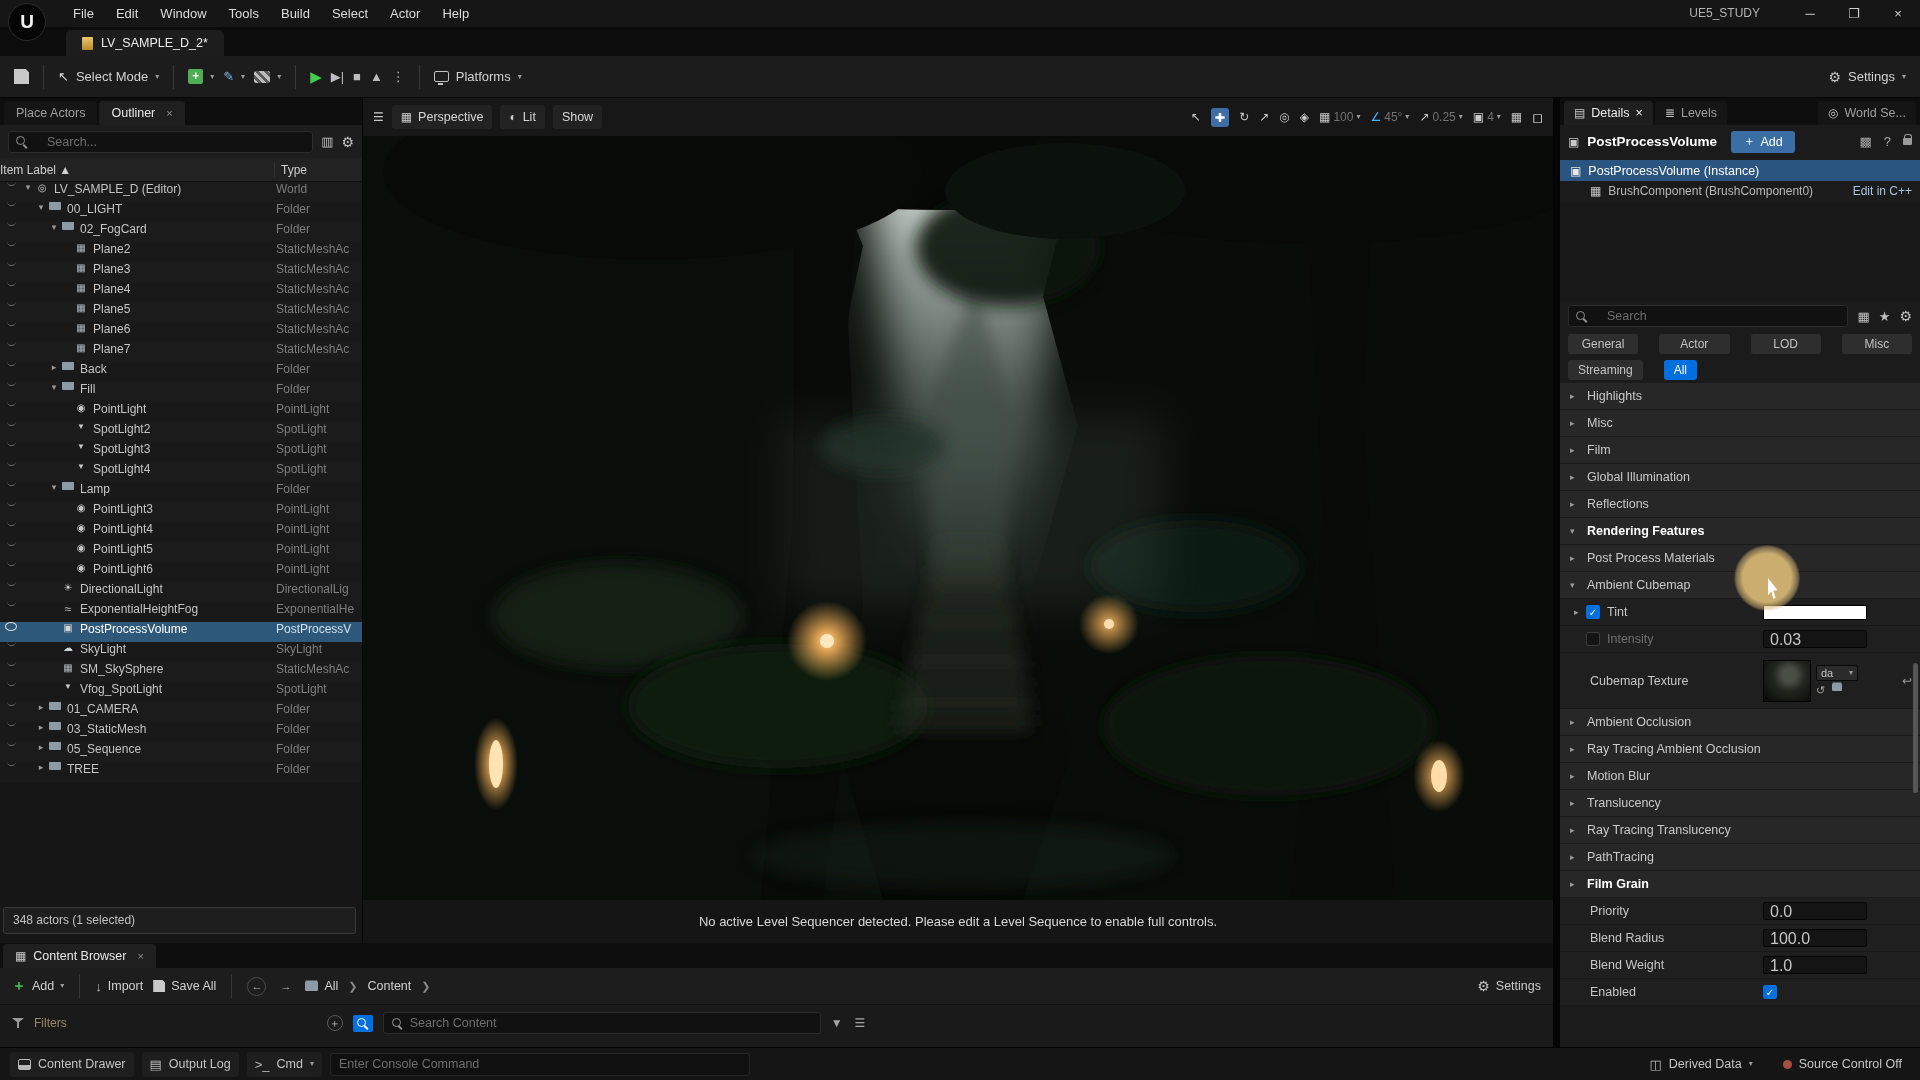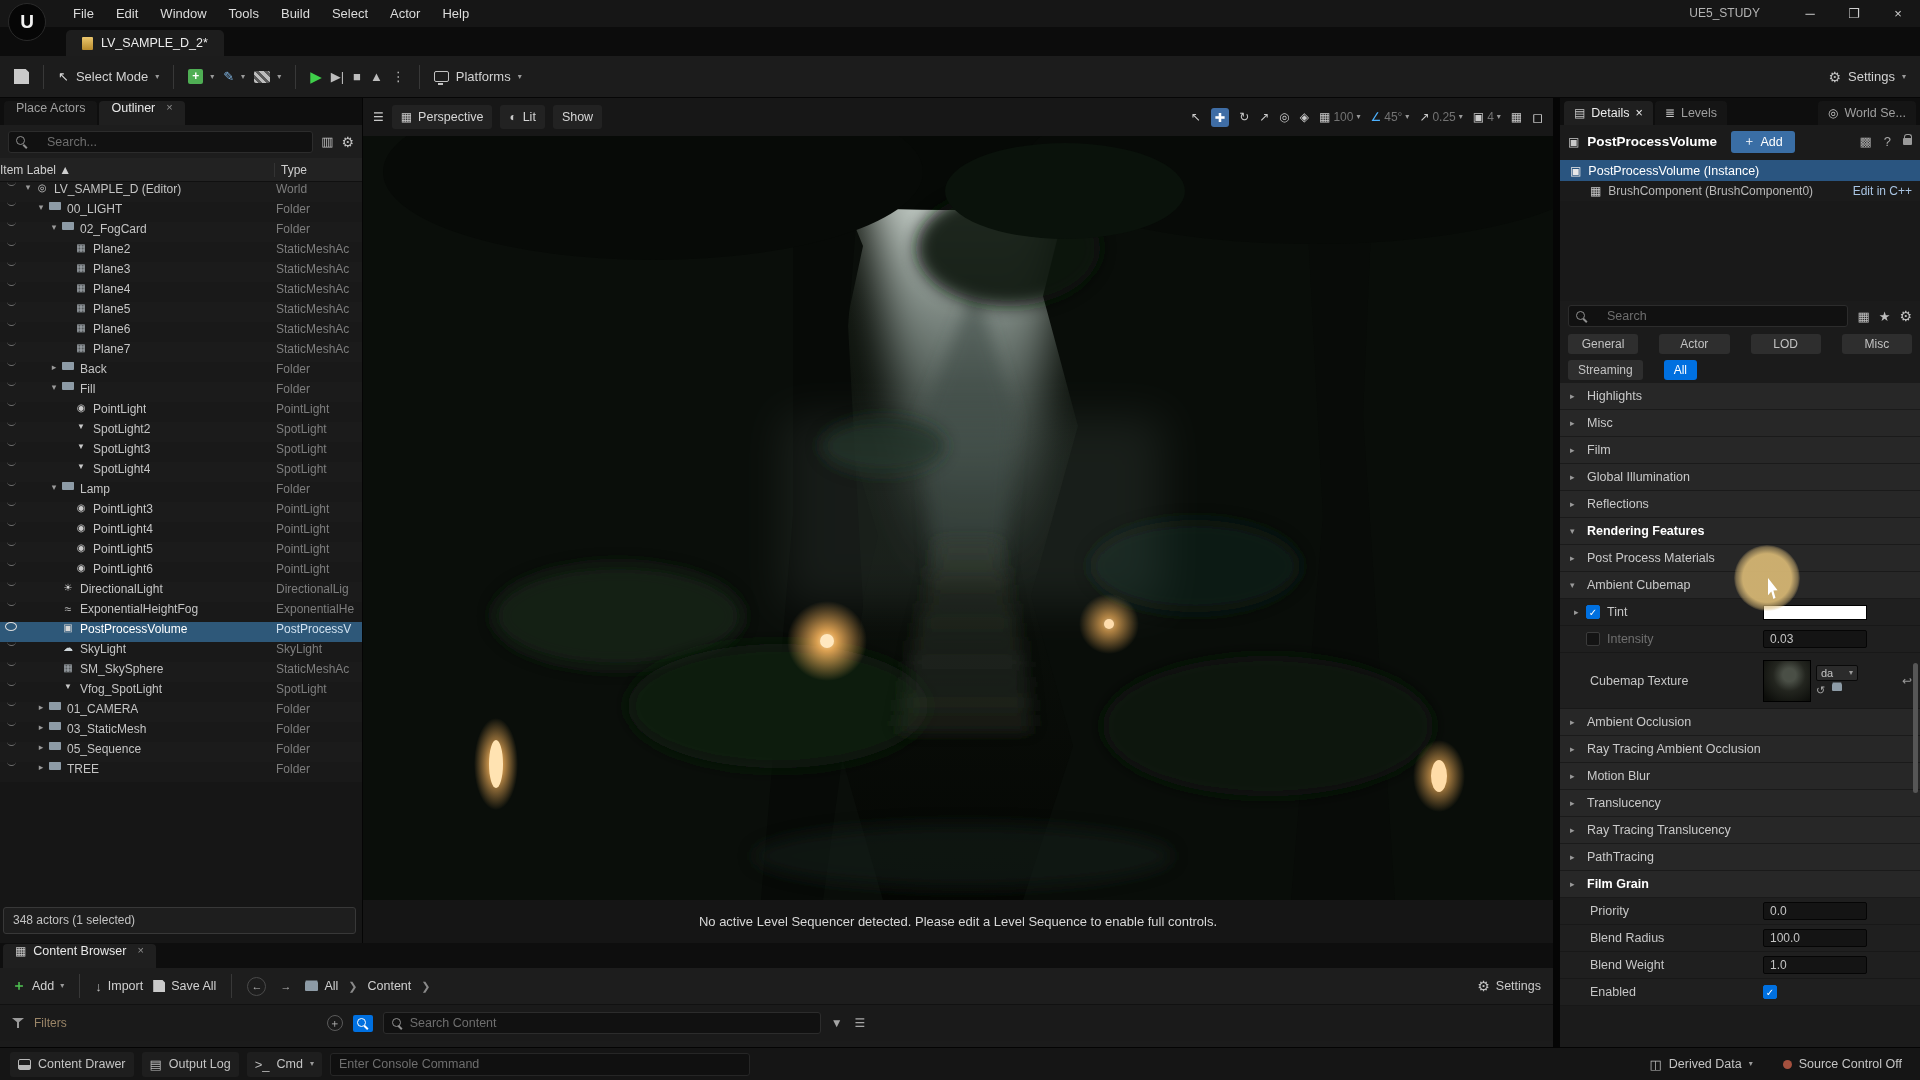--- a/index.html
+++ b/index.html
@@ -29,21 +29,21 @@
 .ic-bp{color:#7fb3e0;font-size:13px}
 .ic-clap{width:16px;height:12px;border-radius:2px;background:repeating-linear-gradient(45deg,#bdbdbd 0 3px,#5a5a5a 3px 6px)}
 .play{color:#3fcf4a;font-size:15px}
 .tb-ic{color:#bdbdbd;font-size:13px}
 .ic-monitor{width:15px;height:11px;border:1.6px solid #c2c2c2;border-radius:2px;position:relative}
 .ic-monitor::after{content:"";position:absolute;left:3.5px;bottom:-4px;width:5px;height:2.4px;background:#c2c2c2}
 .gear{color:#c2c2c2;font-size:14px}
 
 #left-panel{position:absolute;left:0;top:98px;width:362px;height:845px;background:#161616}
 .panel-tabs{height:27px;background:#0e0e0e;display:flex;align-items:flex-end;gap:2px;padding-left:4px}
-.ptab{height:24px;display:flex;gap:7px;padding:0 12px;color:#9f9f9f;font-size:12.5px;background:#151515;border-radius:4px 4px 0 0}
+.ptab{height:24px;display:flex;align-items:center;gap:7px;padding:0 12px;color:#9f9f9f;font-size:12.5px;background:#151515;border-radius:4px 4px 0 0}
 .ptab.active{background:#1f1f1f;color:#e8e8e8}
 .ptab .x{color:#8f8f8f;font-size:11px;margin-left:4px}
 #outliner-search-row{height:33px;background:#1d1d1d;display:flex;align-items:center;padding:0 8px;gap:8px}
 .search-box{flex:1;height:22px;background:#111;border:1px solid #2c2c2c;border-radius:3px;display:flex;align-items:center;gap:20px;padding:0 7px}
 .ic-search{width:11px;height:11px;position:relative;flex:none}
 .ic-search::before{content:"";position:absolute;left:0;top:0;width:7px;height:7px;border:1.5px solid #8f8f8f;border-radius:50%}
 .ic-search::after{content:"";position:absolute;left:7.5px;top:7.5px;width:4.5px;height:1.7px;background:#8f8f8f;transform:rotate(45deg);transform-origin:0 0}
 #outliner-cols{height:24px;background:#222;display:flex;align-items:center;color:#cfcfcf;font-size:12px;border-bottom:1px solid #101010}
 #outliner-cols .c1{width:274px}
 #outliner-cols .c2{border-left:1px solid #333;padding-left:6px}
@@ -106,21 +106,21 @@
 .chip.sel{background:#0070e0;color:#fff}
 .cat-row{height:27px;background:#272727;border-bottom:1px solid #1a1a1a;display:flex;align-items:center;padding-left:10px;gap:7px;color:#c9c9c9;font-size:12.5px}
 .cat-row .tw{width:10px;color:#9a9a9a;font-size:9px}
 .cat-row .tw::before{content:"▸"}
 .cat-row.exp .tw::before{content:"▾"}
 .cat-row.bold span.lbl{font-weight:bold;color:#fff}
 .prop-row{min-height:27px;background:#1f1f1f;border-bottom:1px solid #181818;display:flex;align-items:center;padding-left:30px}
 .prop-label{flex:1;font-size:12.5px;color:#c6c6c6;white-space:nowrap;overflow:hidden}
 .prop-label.dim{color:#6f6f6f}
 .prop-value{width:157px;flex:none;display:flex;align-items:center;gap:5px;padding-right:8px}
-.pfield{width:104px;height:18px;background:#141414;border:1px solid #050505;border-radius:2px;line-height:17px;padding:0 6px;font-size:12px;color:#c4c4c4}
+.pfield{width:104px;height:18px;background:#141414;border:1px solid #050505;border-radius:2px;line-height:17px;padding:0 6px;font-size:16px;color:#c4c4c4}
 .cb{width:14px;height:14px;background:#141414;border:1px solid #3b3b3b;border-radius:2px;flex:none}
 .cb.on{background:#0070e0;border-color:#0070e0;color:#fff;font-size:10px;line-height:13px;text-align:center}
 .cb.on::before{content:"✓"}
 .tw-sm{width:12px;color:#9a9a9a;font-size:9px}
 .swatch{width:104px;height:15px;background:#fff;border:1px solid #000}
 #cubemap-row{min-height:56px;align-items:center}
 .thumb{width:48px;height:42px;border:1px solid #000;background:radial-gradient(circle at 55% 35%,#4a4f46 0 18%,#23251f 45%,#0c0d0a 90%)}
 .cm-col{display:flex;flex-direction:column;gap:3px}
 .cm-dd{width:42px;height:16px;background:#2b2b2b;border:1px solid #090909;border-radius:2px;color:#c4c4c4;font-size:11px;display:flex;align-items:center;justify-content:space-between;padding:0 4px}
 .cm-ics{display:flex;gap:7px;color:#a9a9a9;font-size:11px}

